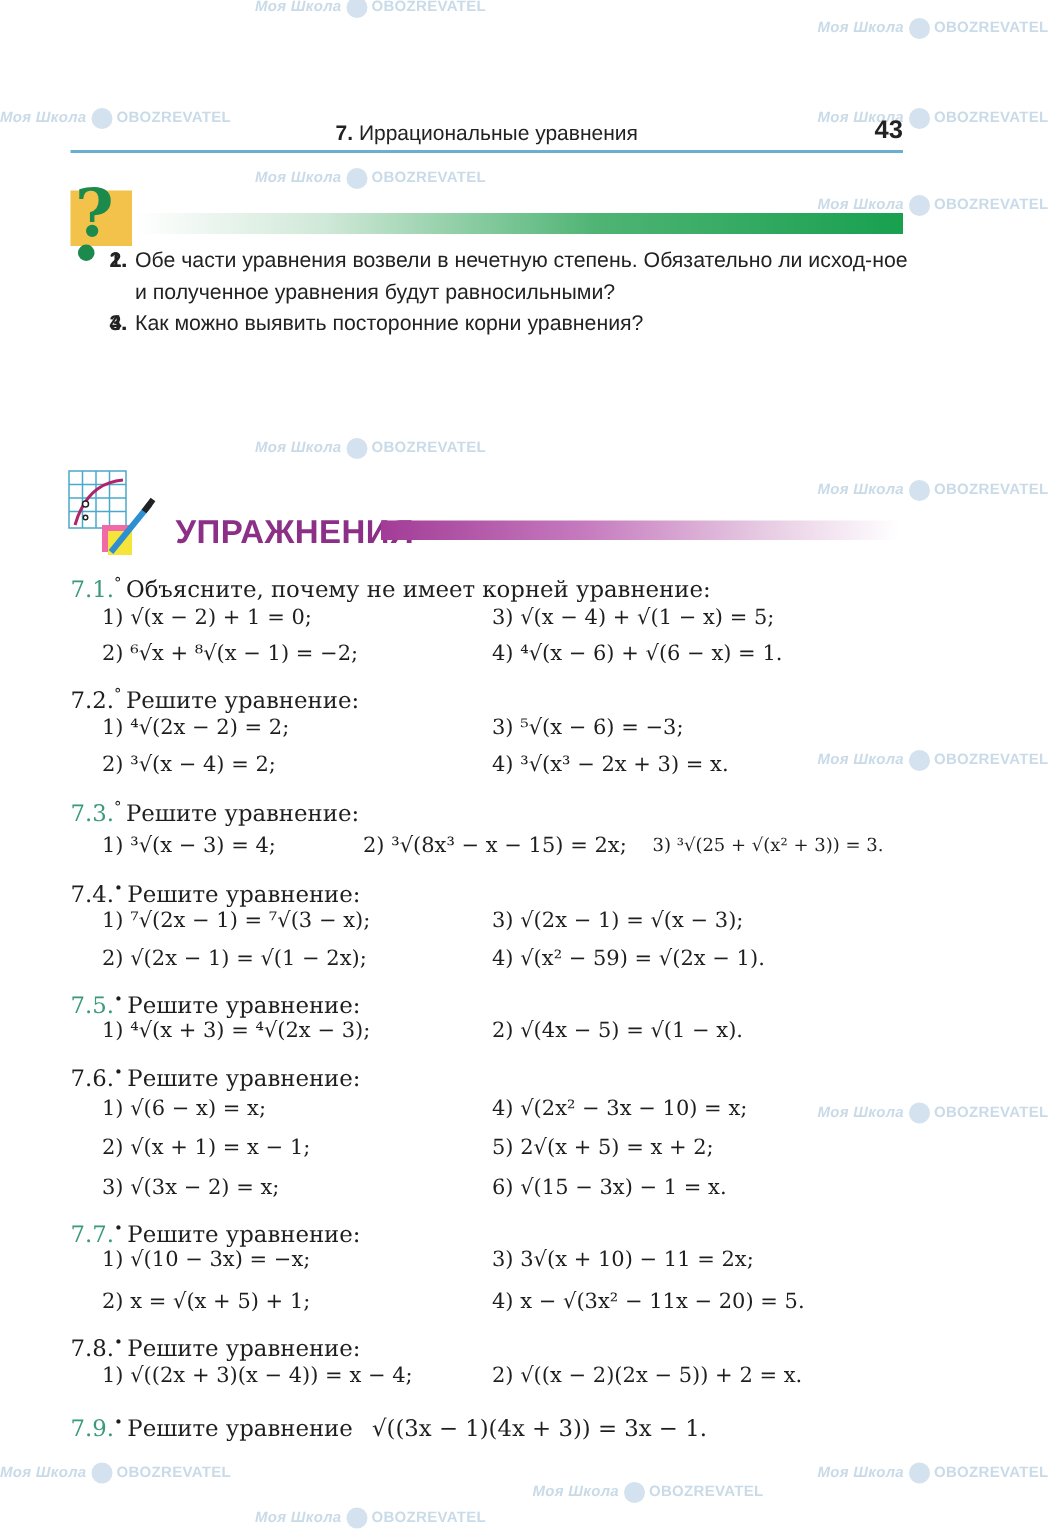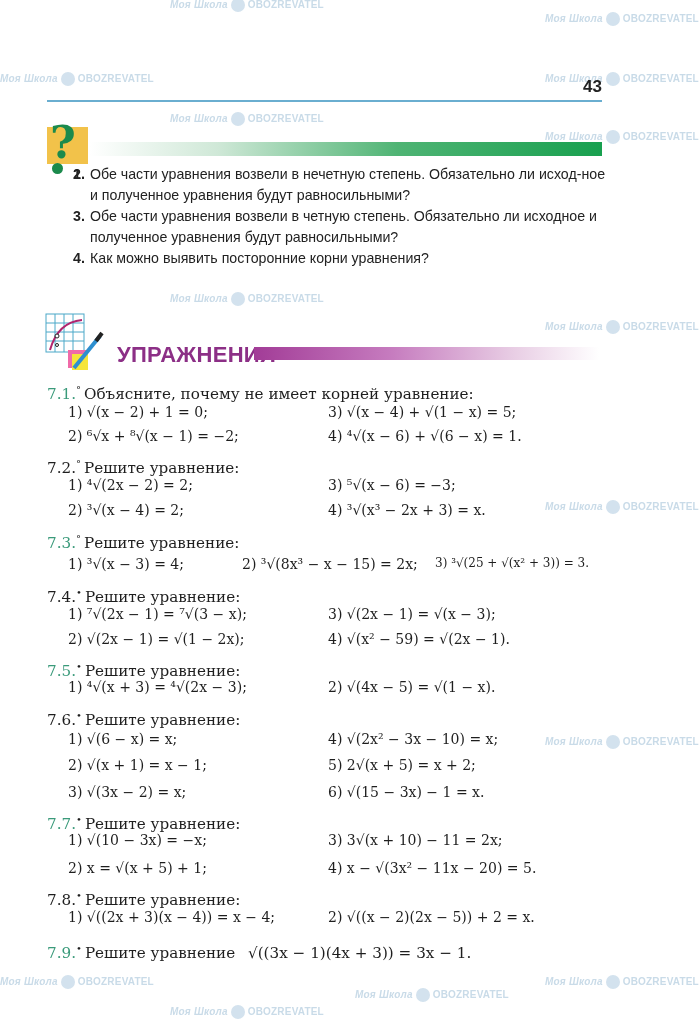--- a/index.html
+++ b/index.html
@@ -54,33 +54,34 @@
 <div class="wm" style="left:545px;top:320px"><span class="mi">Моя Школа</span><span class="circ"></span><span>OBOZREVATEL</span></div>
 <div class="wm" style="left:170px;top:292px"><span class="mi">Моя Школа</span><span class="circ"></span><span>OBOZREVATEL</span></div>
 <div class="wm" style="left:545px;top:500px"><span class="mi">Моя Школа</span><span class="circ"></span><span>OBOZREVATEL</span></div>
 <div class="wm" style="left:545px;top:735px"><span class="mi">Моя Школа</span><span class="circ"></span><span>OBOZREVATEL</span></div>
 <div class="wm" style="left:545px;top:975px"><span class="mi">Моя Школа</span><span class="circ"></span><span>OBOZREVATEL</span></div>
 <div class="wm" style="left:0px;top:975px"><span class="mi">Моя Школа</span><span class="circ"></span><span>OBOZREVATEL</span></div>
 <div class="wm" style="left:355px;top:988px"><span class="mi">Моя Школа</span><span class="circ"></span><span>OBOZREVATEL</span></div>
 <div class="wm" style="left:170px;top:1005px"><span class="mi">Моя Школа</span><span class="circ"></span><span>OBOZREVATEL</span></div>
 
 <div class="header">
+  <div class="header-title"><b>7.</b> <span>Иррациональные уравнения</span></div>
   <div class="page-num">43</div>
 </div>
 <div class="header-rule"></div>
 
 <div class="q-icon">
     <span class="glyph">?</span>
   </div>
 <div class="q-dot"></div>
 <div class="q-bar"></div>
 <div class="questions">
   <div class="q-item"><span class="num">1.</span></div>
   <div class="q-item"><span class="num">2.</span><span>Обе части уравнения возвели в нечетную степень. Обязательно ли исход-ное и полученное уравнения будут равносильными?</span></div>
-  <div class="q-item"><span class="num">3.</span><span>Обе части уравнения возвели в четную степень. Обязательно ли исходное и полученное уравнения будут равносильными?</span></div>
+  <div class="q-item"><span class="num">3.</span></div>
   <div class="q-item"><span class="num">4.</span><span>Как можно выявить посторонние корни уравнения?</span></div>
 </div>
 
 <svg class="ex-icon" viewBox="0 0 60 62">
   <g stroke="#4aa8c8" stroke-width="1" fill="none">
     <rect x="2" y="2" width="38" height="38"></rect>
     <line x1="11" y1="2" x2="11" y2="40"></line>
       <line x1="20" y1="2" x2="20" y2="40"></line>
       <line x1="29" y1="2" x2="29" y2="40"></line>
     <line x1="2" y1="11" x2="40" y2="11"></line>

